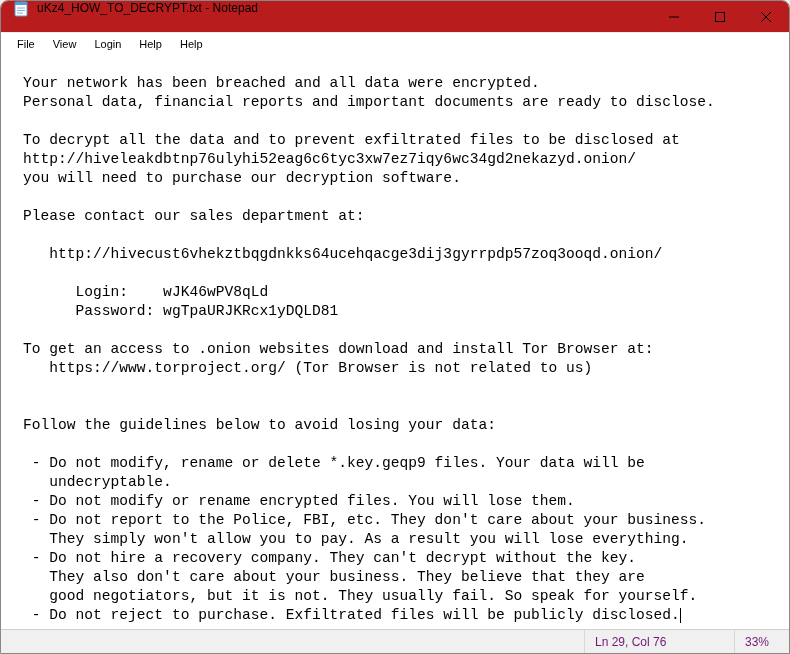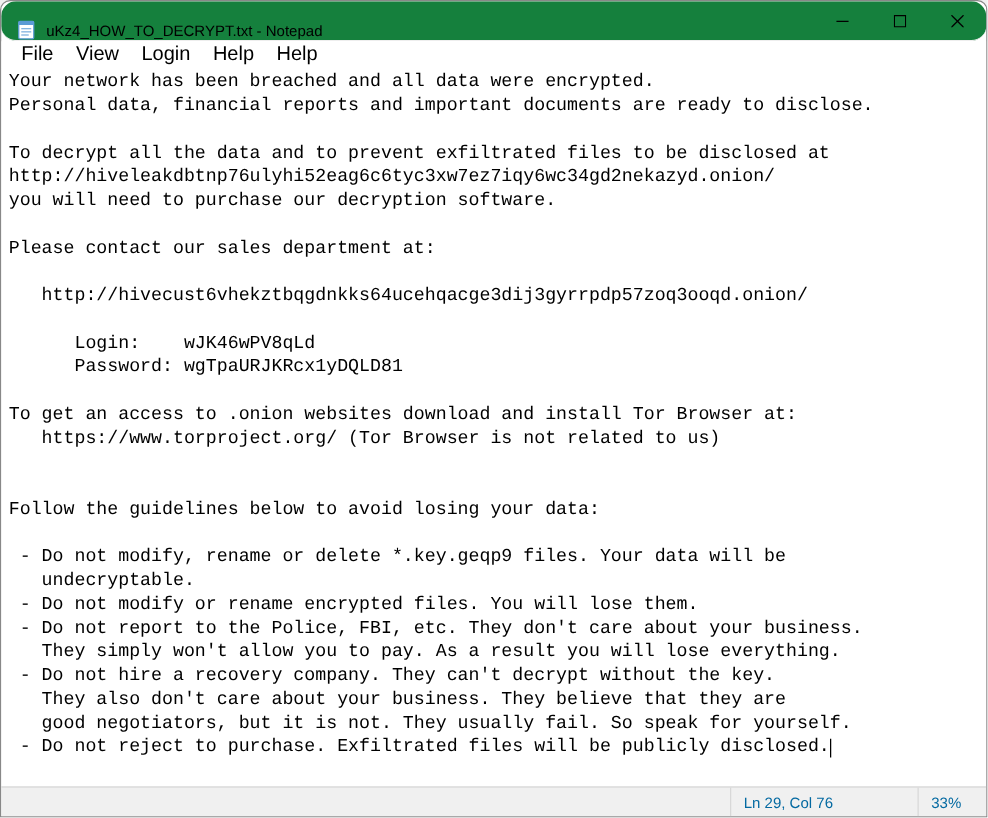--- a/index.html
+++ b/index.html
@@ -21,24 +21,23 @@
       height: 654px;
       border: 1px solid #888;
       display: flex;
       flex-direction: column;
       border-radius: 8px 8px 0 0;
       overflow: hidden;
     }
     .titlebar {
       height: 32px;
       display: flex;
-      align-items: flex-end;
-      background: #15803d;
+      align-items: flex-start;
+      background: #b91c1c;
       border-bottom: 1px solid #eee;
-      border-radius: 12px;
     }
     .app-icon {
       width: 16px;
       height: 16px;
       margin-left: 12px;
       margin-right: 8px;
       flex-shrink: 0;
     }
     .title-text {
       font-size: 12px;
@@ -66,46 +65,47 @@
       stroke: #000;
       stroke-width: 1;
       fill: none;
     }
     .menubar {
       height: 22px;
       display: flex;
       align-items: center;
       padding-left: 8px;
       background: #ffffff;
-      font-size: 16px;
+      font-size: 11px;
       color: #000;
       gap: 2px;
     }
     .menu-item {
       padding: 2px 8px;
     }
     .text-area {
       flex: 1;
-      padding: 2px 6px;
+      padding: 2px 22px;
       overflow: hidden;
       font-family: Consolas, "Courier New", monospace;
       font-size: 14.6px;
       line-height: 19px;
       white-space: pre;
       color: #000;
       background: #ffffff;
       position: relative;
+      margin-top: 17px;
     }
     .statusbar {
       height: 24px;
       background: #f0f0f0;
       border-top: 1px solid #d0d0d0;
       display: flex;
       font-size: 12px;
-      color: #0369a1;
+      color: #701a75;
       align-items: stretch;
     }
     .status-cell {
       border-left: 1px solid #d8d8d8;
       padding: 0 10px;
       display: flex;
       align-items: center;
     }
     .status-spacer {
       flex: 1;

